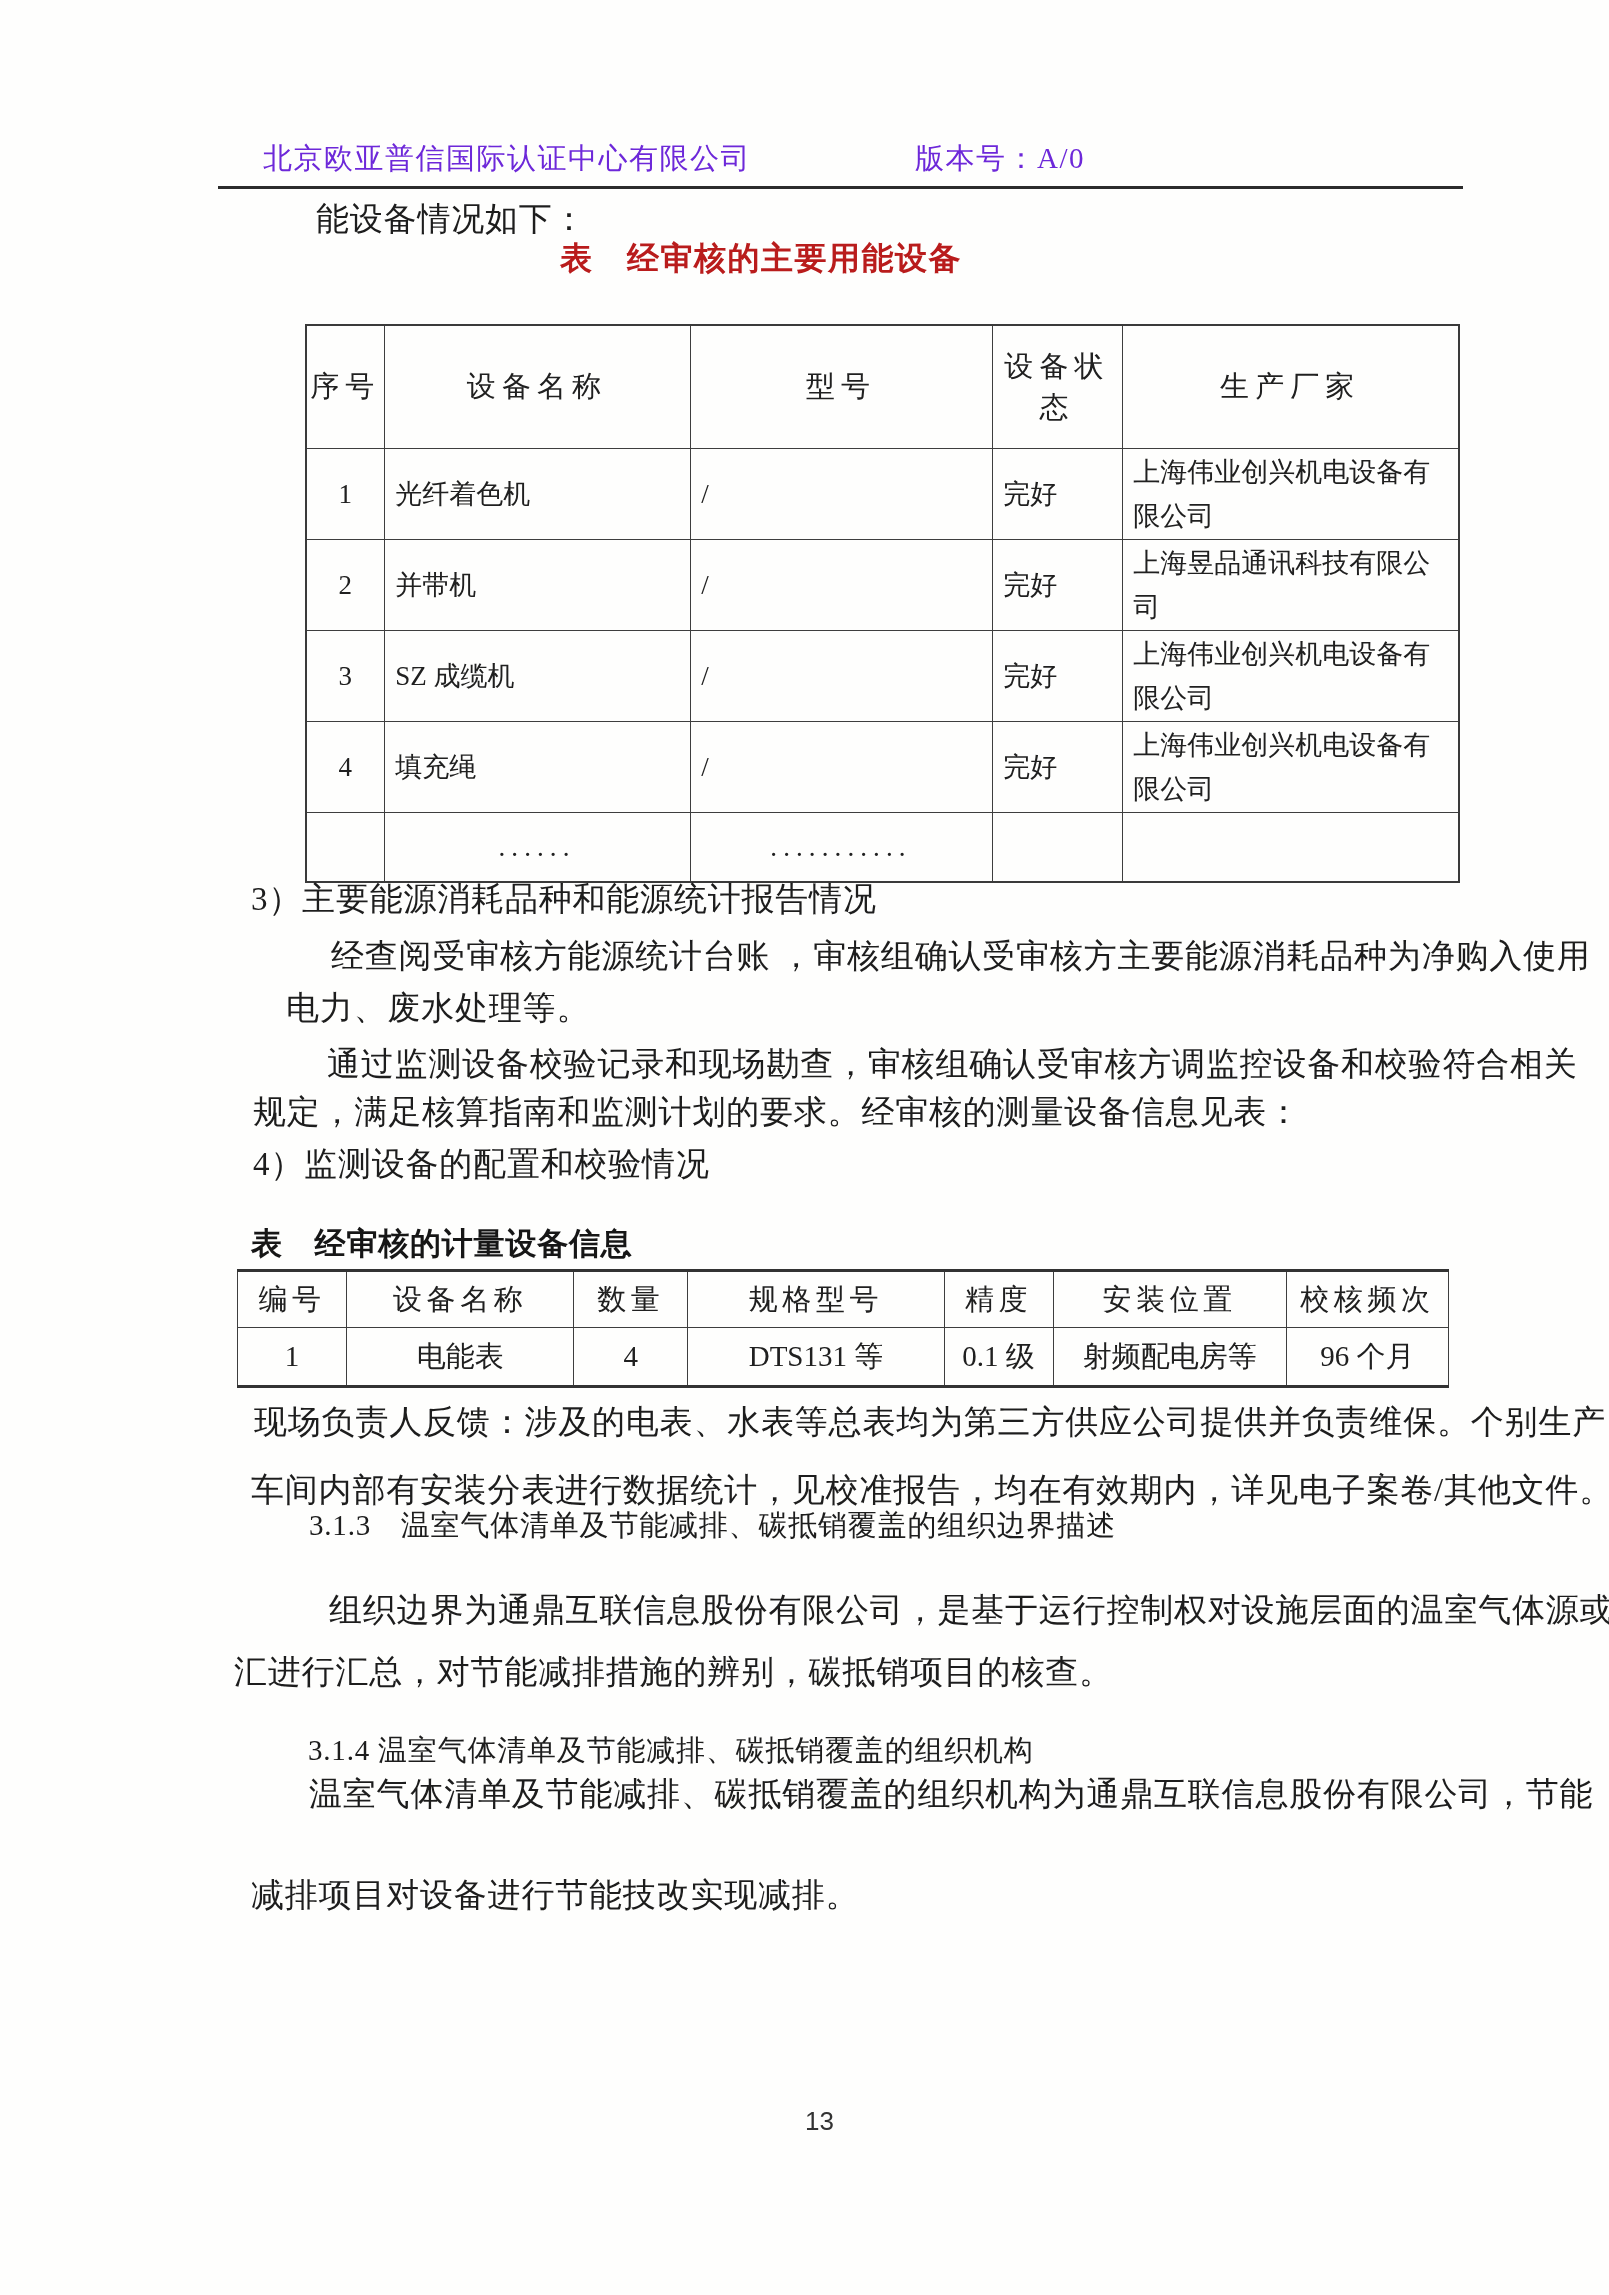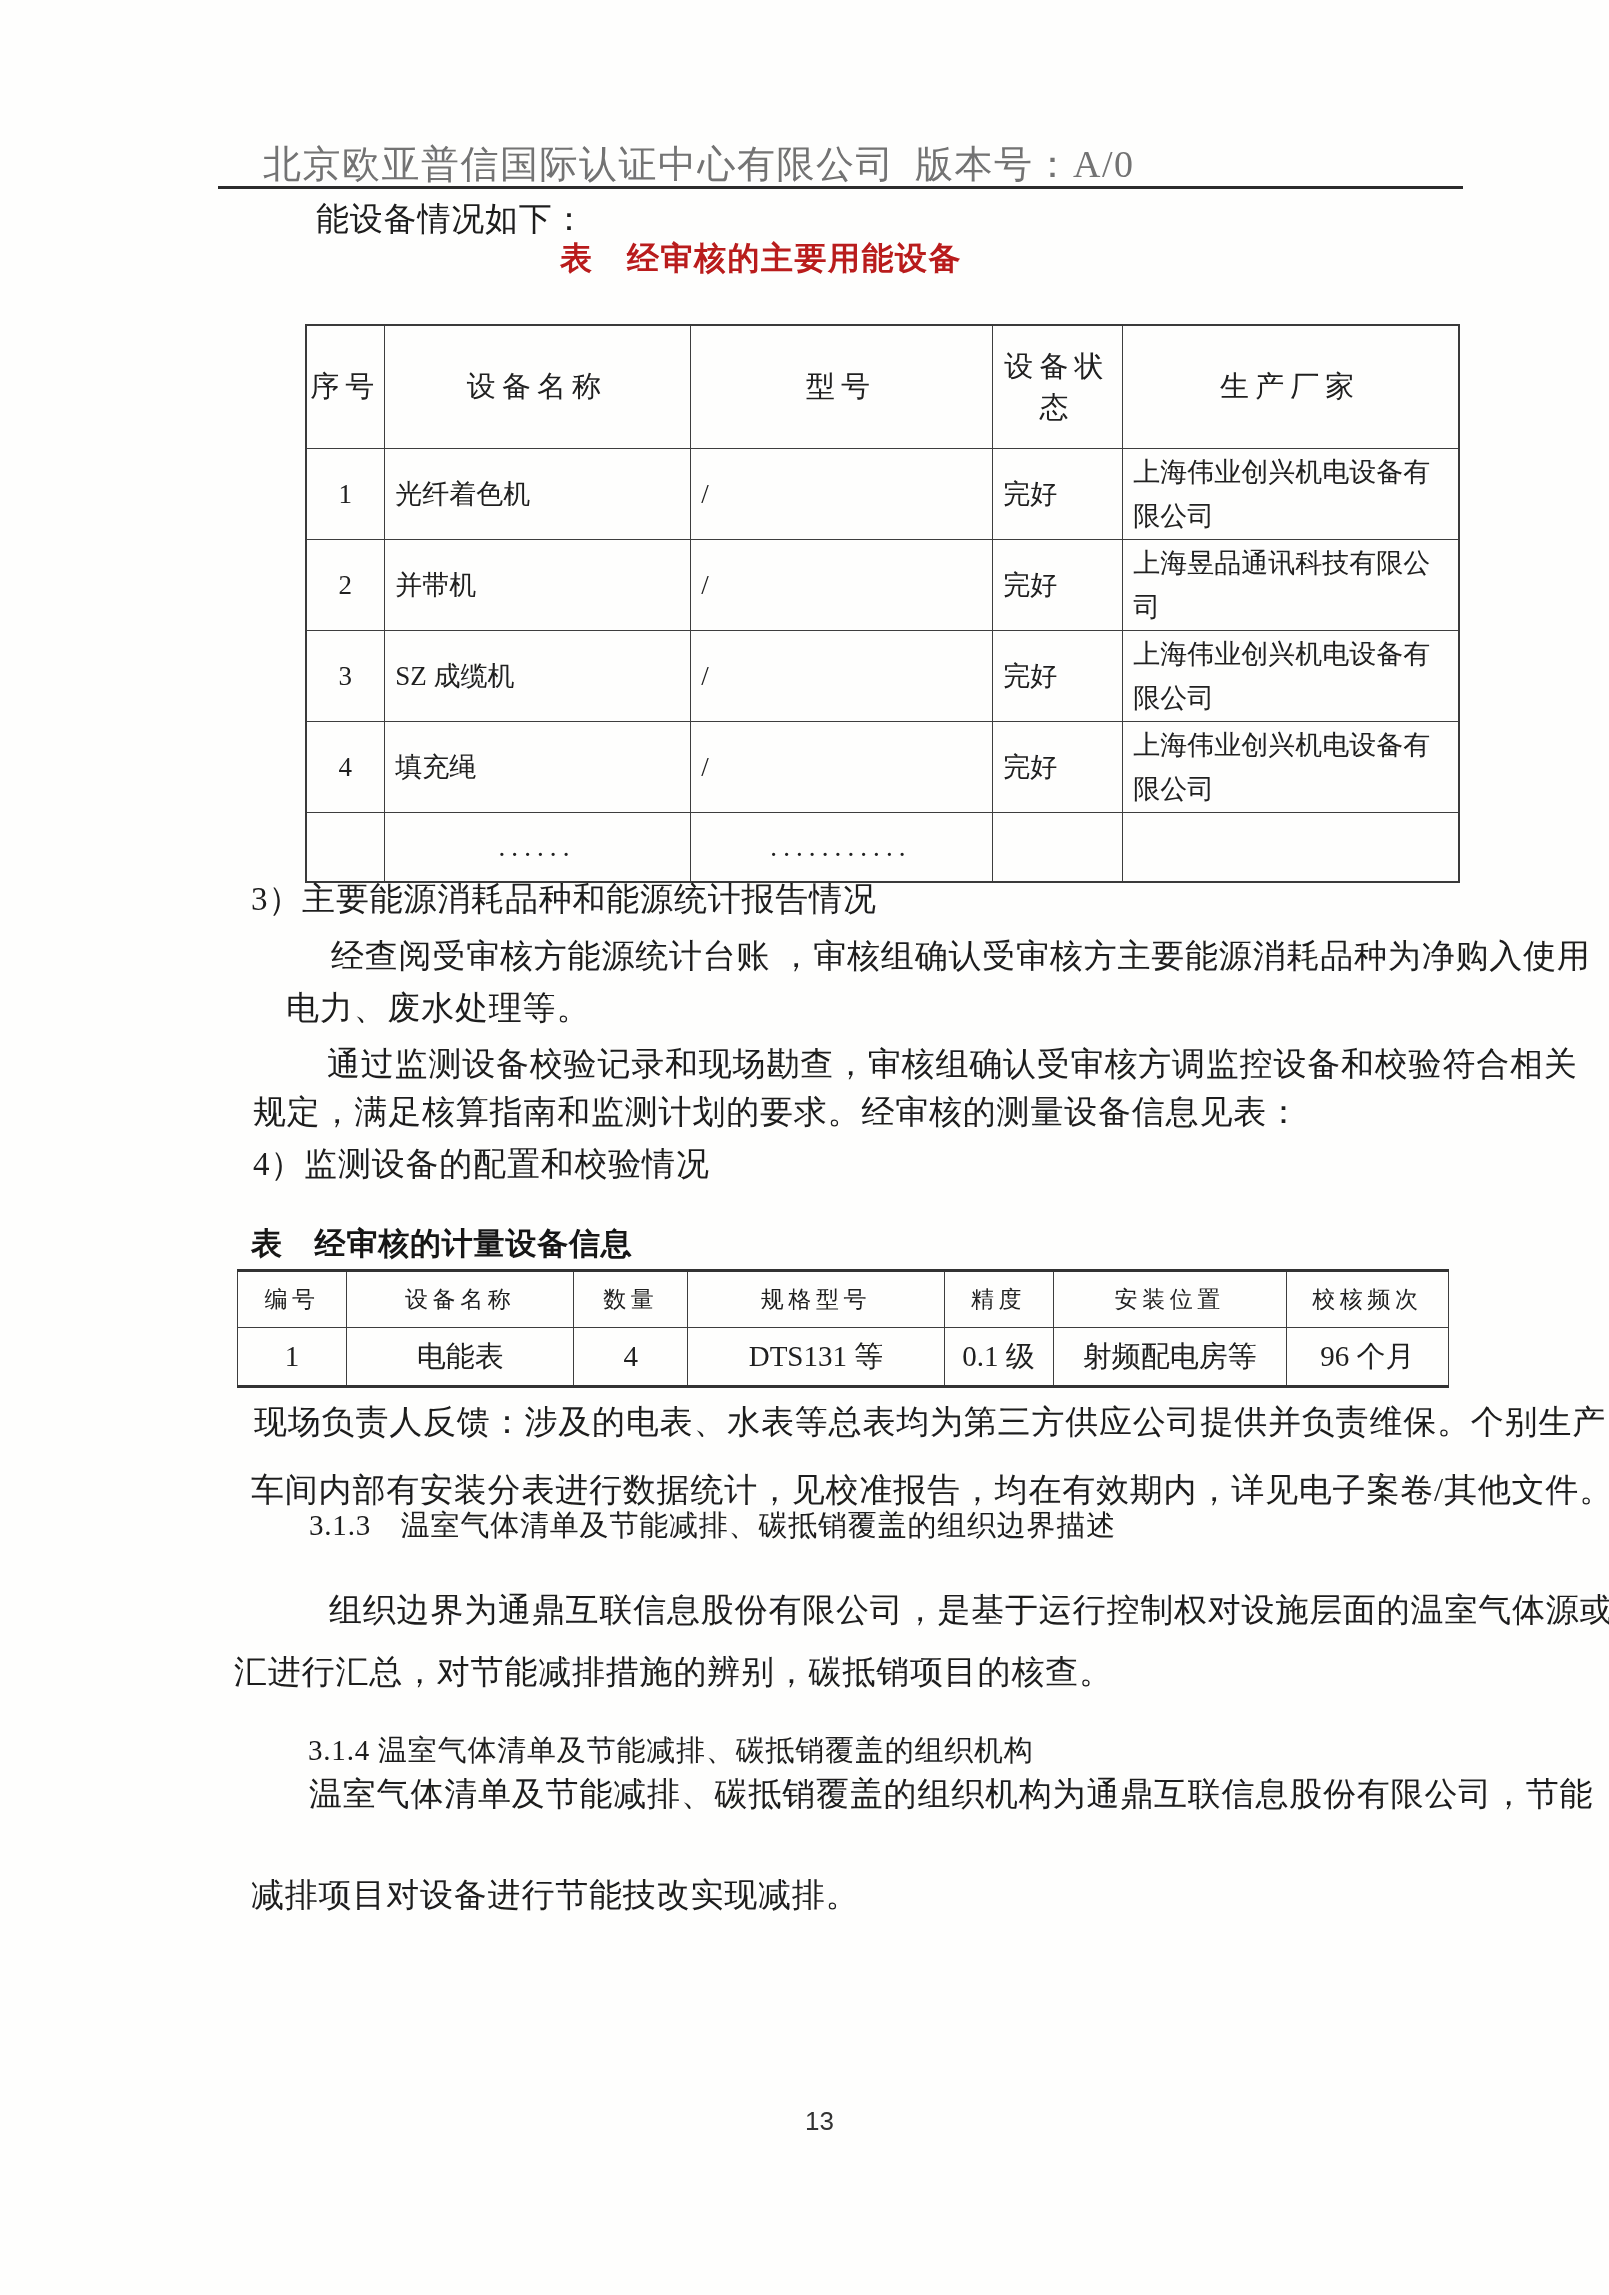--- a/index.html
+++ b/index.html
@@ -7,21 +7,21 @@
     position:relative;
     width:1609px; height:2295px;
     margin:0 auto;
     background:#fefefdff;
     background:#fefefd;
     font-family:"Liberation Serif","DejaVu Serif",serif;
     color:#1e1e1e;
     overflow:hidden;
   }
   .abs { position:absolute; white-space:nowrap; }
-  .hdr-text { font-size:38px; letter-spacing:1.5px; color:#737373;text-align:center; }
+  .hdr-text { font-size:29px; letter-spacing:1.5px; color:#6d28d9;text-align:center; }
   .rule { position:absolute; background:#2c2c2c; }
   .body-line { font-size:33px; letter-spacing:0.8px; color:#1d1d1d; }
   .tbl-title { font-size:32px; font-weight:bold; color:#b91c1c; letter-spacing:1.5px; }
   .tbl-title2 { font-size:31px; font-weight:bold; color:#161616; letter-spacing:0.8px; }
 
   table { border-collapse:collapse; table-layout:fixed; position:absolute; }
   .t1 { left:305px; top:324px; width:1153px; }
   .t1 th, .t1 td { border:1.5px solid #3e3e3e; overflow:hidden; }
   .t1 { border:2.3px solid #3a3a3a; }
   .t1 th {
@@ -30,21 +30,21 @@
   }
   .t1 td { font-size:27px; line-height:44px; vertical-align:middle; color:#202020; }
   .t1 td.left { text-align:left; padding-left:10.7px; padding-right:3.1px; }
   .t1 td.center { text-align:center; }
   .dots { letter-spacing:6.1px; text-align:center; }
 
   .t2 { left:237px; top:1269px; width:1212px; }
   .t2 th, .t2 td { border:1.5px solid #3e3e3e; overflow:hidden; }
   .t2 { border-top:3.8px solid #333; border-bottom:3.8px solid #333; border-left:1.5px solid #3e3e3e; border-right:1.5px solid #3e3e3e; }
   .t2 th {
-    font-weight:normal; font-size:23px; letter-spacing:4.6px;
+    font-weight:normal; font-size:29px; letter-spacing:4.6px;
     text-align:center; vertical-align:middle; color:#202020;
   }
   .t2 td { font-size:29px; text-align:center; vertical-align:middle; color:#202020; }
 
   .section-heading { font-size:29px; color:#1d1d1d; letter-spacing:0.8px; }
   .page-num { font-family:"Liberation Sans","DejaVu Sans",sans-serif; font-size:26px; color:#333; }
 </style>
 </head>
 <body>
 

